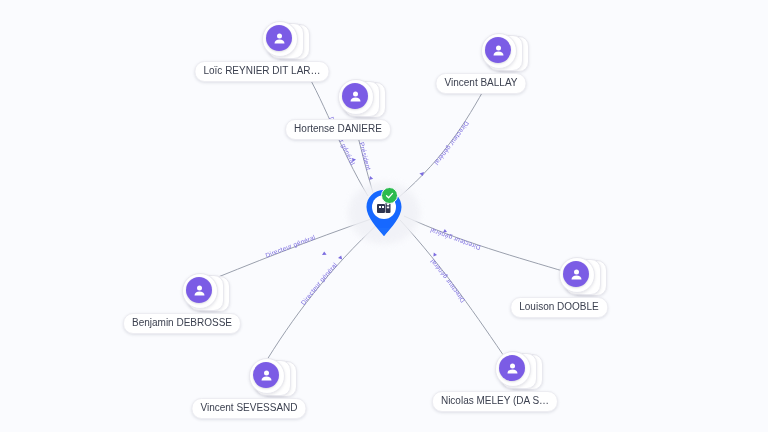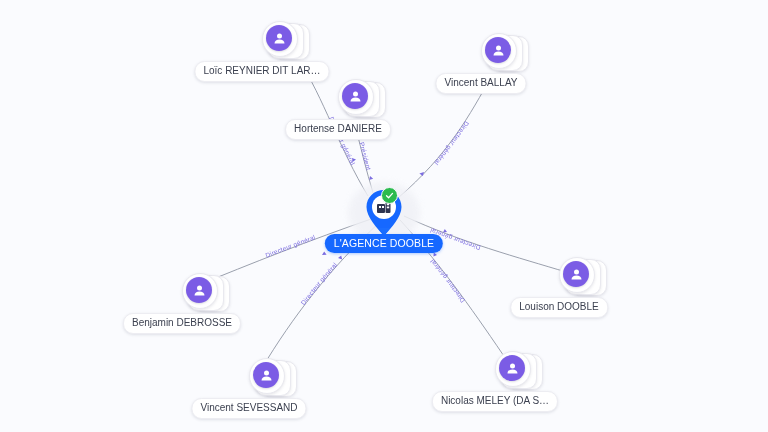--- a/index.html
+++ b/index.html
@@ -277,14 +277,13 @@
     </svg>
   </div>
 
   <div class="check">
     <svg viewBox="0 0 24 24" aria-hidden="true">
       <path d="M4 12.5 L9.5 18 L20 6.5" fill="none" stroke="#ffffff" stroke-width="3.4" stroke-linecap="round" stroke-linejoin="round"></path>
     </svg>
   </div>
 
   <div class="center-caret"></div>
-  <div class="center-label">L'AGENCE DOOBLE</div>
 </div>
 
 </body></html>

